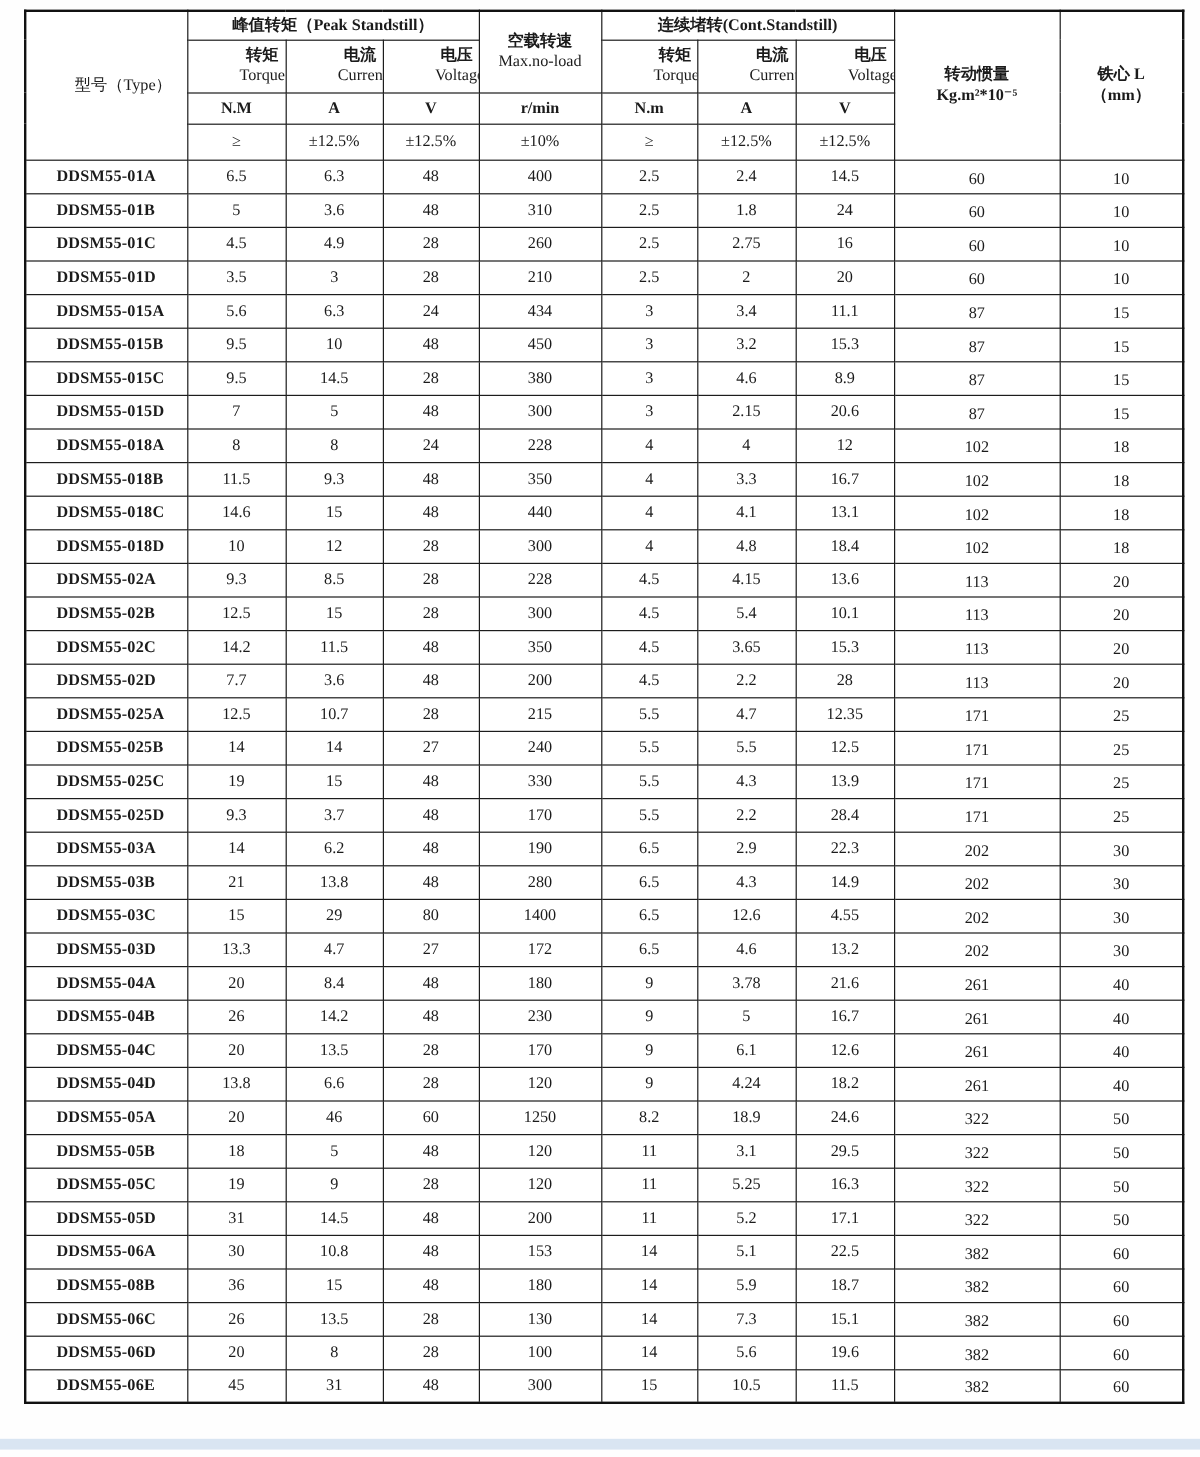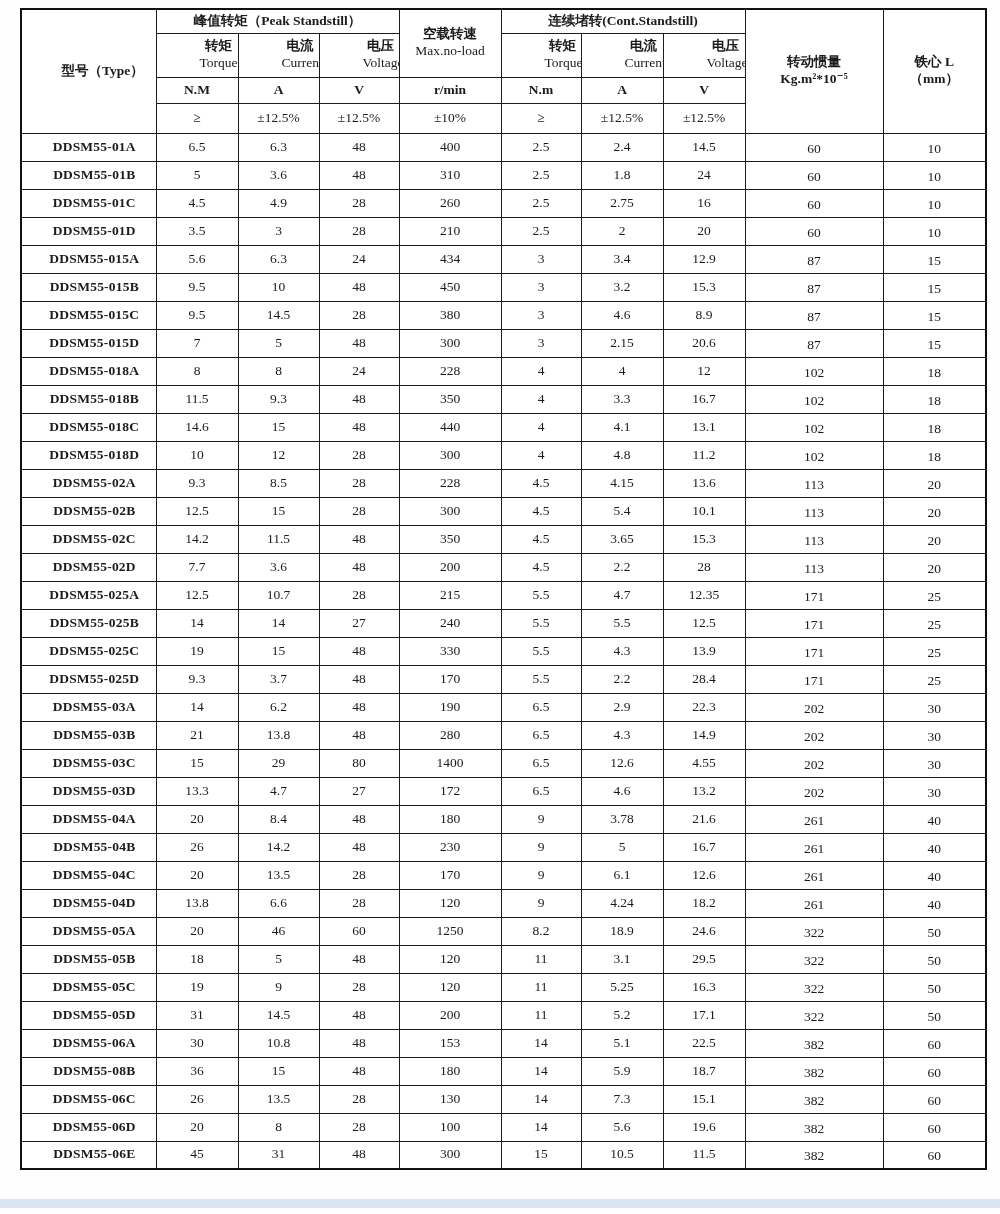--- a/index.html
+++ b/index.html
@@ -31,33 +31,33 @@
   }
   table.spec { border: 2px solid #111; }
   thead th { font-weight: 700; }
   thead .en { font-weight: 400; }
   tr.row-group th, tr.row-group td { height: 24px; }
   tr.row-names th { height: 44px; padding-left: 43px; }
   tr.row-units th { height: 26px; font-weight: 700; font-family: Liberation Serif, serif; }
   tr.row-tol th { height: 30px; font-weight: 400; font-size: 13.5px; }
   tbody td { height: 28px; font-weight: 400; }
   tbody td.type {
-    text-align: center;
-    padding-left: 11px;
+    text-align: left;
+    padding-left: 25px;
     font-weight: 700;
     letter-spacing: 0.2px;
   }
   tbody td:nth-child(9), tbody td:nth-child(10) {
     vertical-align: bottom;
     padding-bottom: 3px;
   }
   th.type-head {
     text-align: left;
     padding-left: 28px;
-    font-weight: 700;
+    font-weight: 400;
     font-size: 14px;
     margin-top: 36px;
   }
   .two-line div { display: block; }
   .bottom-bar {
     position: absolute;
     left: 0;
     bottom: 6px;
     width: 100%;
     height: 9px;
@@ -193,21 +193,21 @@
           <td>10</td>
         </tr>
         <tr>
           <td class="type">DDSM55-015A</td>
           <td>5.6</td>
           <td>6.3</td>
           <td>24</td>
           <td>434</td>
           <td>3</td>
           <td>3.4</td>
-          <td>12.9</td>
+          <td>11.1</td>
           <td>87</td>
           <td>15</td>
         </tr>
         <tr>
           <td class="type">DDSM55-015B</td>
           <td>9.5</td>
           <td>10</td>
           <td>48</td>
           <td>450</td>
           <td>3</td>
@@ -277,21 +277,21 @@
           <td>18</td>
         </tr>
         <tr>
           <td class="type">DDSM55-018D</td>
           <td>10</td>
           <td>12</td>
           <td>28</td>
           <td>300</td>
           <td>4</td>
           <td>4.8</td>
-          <td>11.2</td>
+          <td>18.4</td>
           <td>102</td>
           <td>18</td>
         </tr>
         <tr>
           <td class="type">DDSM55-02A</td>
           <td>9.3</td>
           <td>8.5</td>
           <td>28</td>
           <td>228</td>
           <td>4.5</td>

